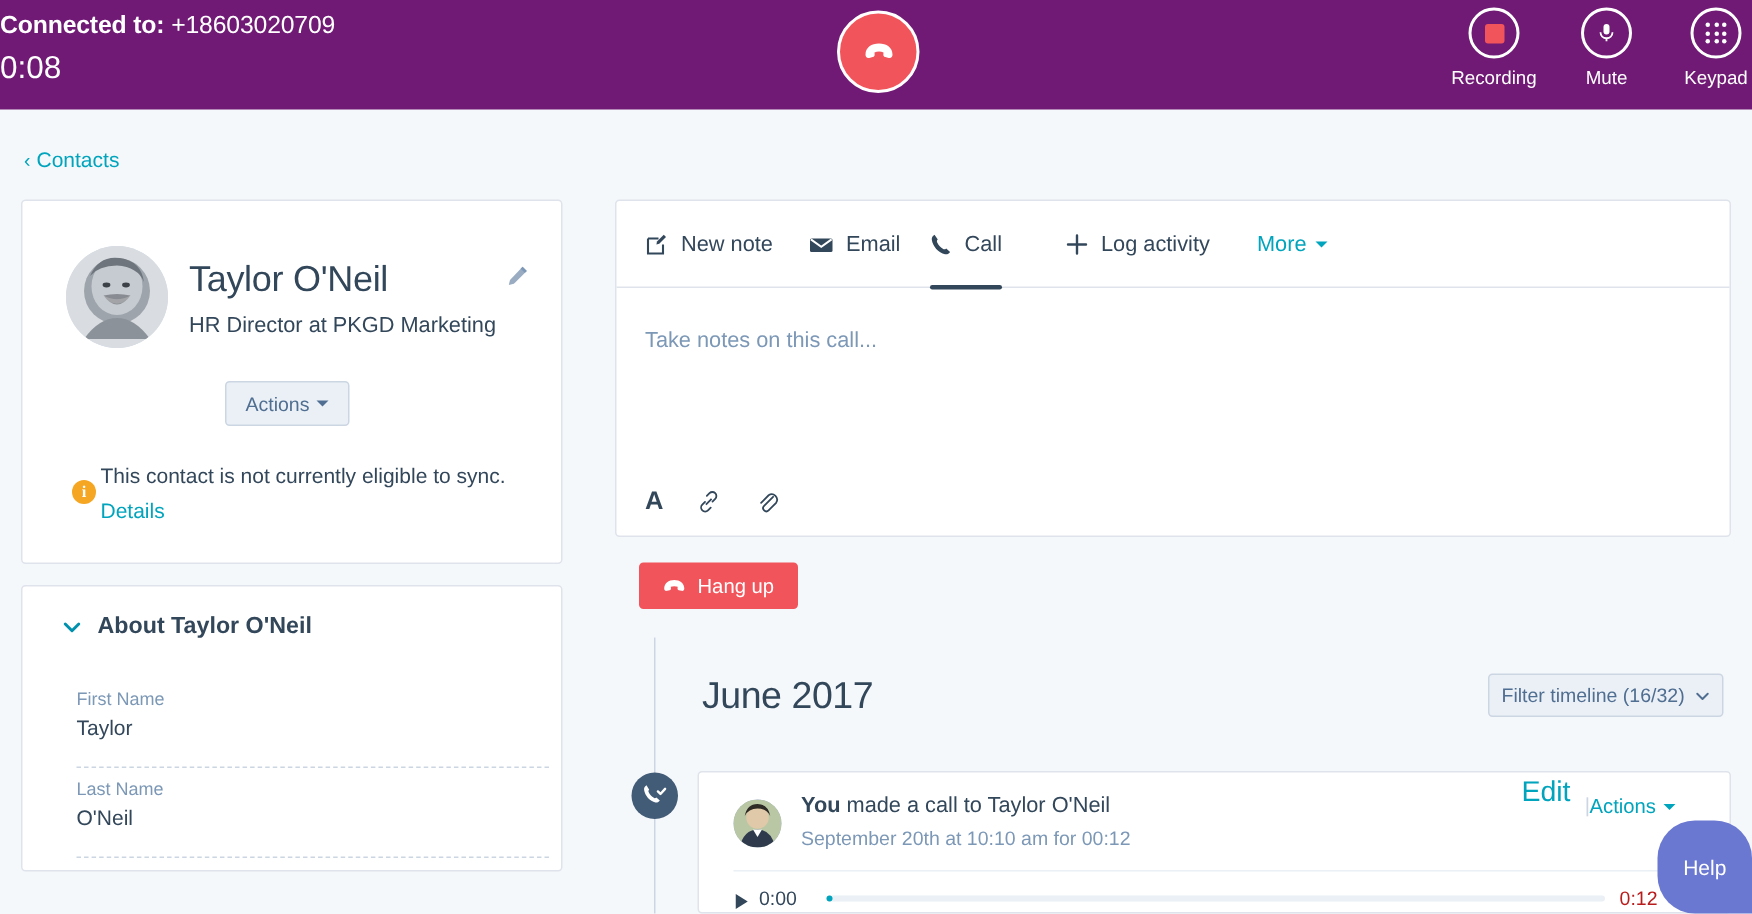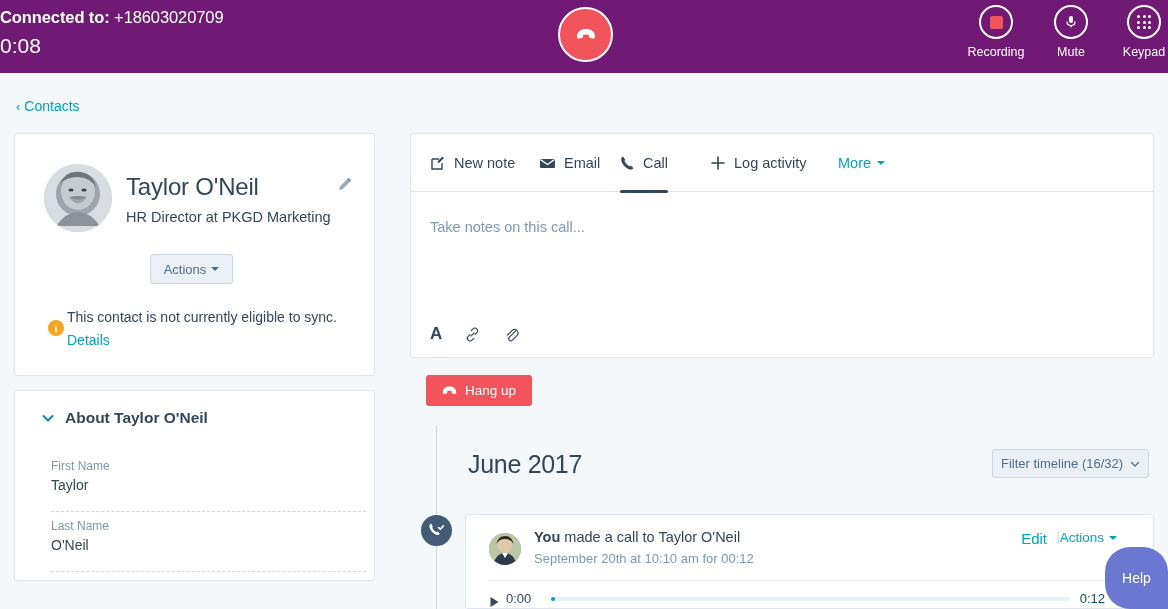--- a/index.html
+++ b/index.html
@@ -242,22 +242,22 @@
   .ev-title {
     position: absolute; left: 68px; top: 14px;
     font-size: 14.5px; color: #33475b; white-space: nowrap;
   }
   .ev-title b { font-weight: bold; }
   .ev-sub {
     position: absolute; left: 68px; top: 36px;
     font-size: 13px; color: #7c98b6; white-space: nowrap;
   }
   .ev-edit {
-    position: absolute; right: 106px; top: 15px;
-    font-size: 15px; color: #00a4bd; cursor: pointer;
+    position: absolute; right: 106px; top: 3px;
+    font-size: 19px; color: #00a4bd; cursor: pointer;
   }
   .ev-sep {
     position: absolute; right: 93px; top: 14px;
     font-size: 13.5px; color: #cbd6e2;
   }
   .ev-actions {
     position: absolute; right: 36px; top: 15px;
     font-size: 13.5px; color: #00a4bd; cursor: pointer;
     display: flex; align-items: center;
   }
@@ -279,21 +279,21 @@
   .p-bar {
     position: absolute; left: 62px; top: 6px; right: 62px; height: 4px;
     background: #eaf0f6; border-radius: 2px; cursor: pointer;
   }
   .p-bar .p-fill {
     position: absolute; left: 0; top: 0; width: 4px; height: 4px;
     background: #00a4bd; border-radius: 2px;
   }
   .p-time-end {
     position: absolute; right: 27px; top: 0;
-    font-size: 13px; color: #0c4a6e; margin-left: 45px;
+    font-size: 13px; color: #b91c1c; margin-left: 45px;
   }
   .p-trash { position: absolute; right: 0; top: 1px; cursor: pointer; }
 
   .help-widget {
     position: absolute; left: 1105px; top: 547px;
     width: 63px; height: 62px;
     background: #6a78d1;
     border-radius: 25px 25px 0 25px;
     color: #fff; font-size: 14px;
     display: flex; align-items: center; justify-content: center;

